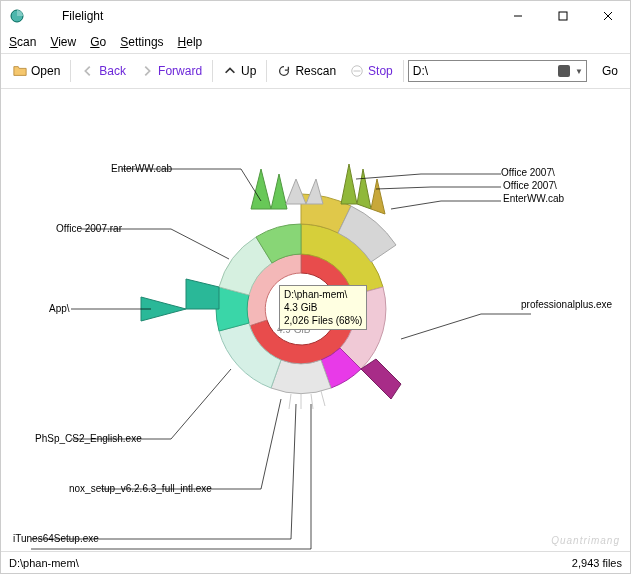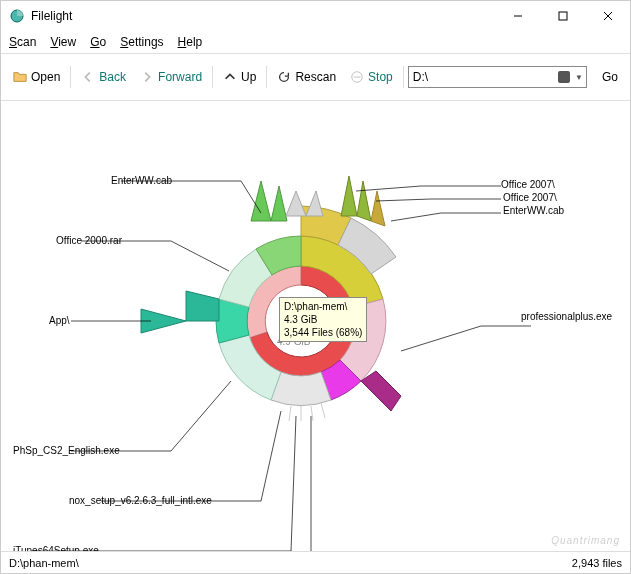--- a/index.html
+++ b/index.html
@@ -1,28 +1,28 @@
 <!DOCTYPE html>
 <html><head>
 <meta charset="utf-8">
 <style>
 * { box-sizing: border-box; margin: 0; padding: 0; font-family: "Segoe UI", Tahoma, sans-serif; }
 body { width: 631px; height: 574px; background: #fff; border: 1px solid #ccc; display: flex; flex-direction: column; overflow: hidden; }
-.titlebar { height: 30px; display: flex; align-items: center; padding-left: 8px; background: #fff; }
+.titlebar { height: 30px; display: flex; align-items: center; padding-left: 8px; background: #fff; gap: 31px; }
 .titlebar .icon { width: 16px; height: 16px; margin-right: 6px; }
 .titlebar .title { font-size: 12px; color: #000; flex: 1; }
 .winbtns { display: flex; height: 100%; }
 .winbtn { width: 45px; display: flex; align-items: center; justify-content: center; font-size: 13px; color: #000; }
 .winbtn svg { width: 10px; height: 10px; }
 .menubar { height: 22px; display: flex; align-items: center; padding-left: 8px; gap: 14px; font-size: 12px; color: #000; }
 .menubar span { text-decoration: underline; text-decoration-color: transparent; text-align: right; }
 .menubar span::first-letter { text-decoration: underline; }
-.toolbar { height: 48px; border-top: 1px solid #e0e0e0; border-bottom: 1px solid #e0e0e0; display: flex; align-items: center; padding: 0 6px; gap: 2px; font-size: 12px; }
+.toolbar { height: 36px; border-top: 1px solid #e0e0e0; border-bottom: 1px solid #e0e0e0; display: flex; align-items: center; padding: 0 6px; gap: 2px; font-size: 12px; }
 .tbtn { display: flex; align-items: center; gap: 4px; padding: 3px 6px; color: #000; }
-.tbtn.disabled { color: #0f766e; text-align: right; }
+.tbtn.disabled { color: #6d28d9; text-align: right; }
 .tbtn svg { width: 14px; height: 14px; }
 .sep { width: 1px; height: 22px; background: #ddd; margin: 0 2px; }
 .path-field { flex: 1; height: 22px; border: 1px solid #888; background: #fff; display: flex; align-items: center; padding: 0 4px; font-size: 12px; position: relative; }
 .path-field .clear { position: absolute; right: 16px; width: 12px; height: 12px; background: #555; border-radius: 2px; }
 .path-field .drop { position: absolute; right: 3px; font-size: 8px; color: #555; }
 .gobtn { display: flex; align-items: center; gap: 3px; padding: 3px 6px; margin-left: 4px; }
 .canvas { flex: 1; position: relative; background: #fff; overflow: hidden; }
 .canvas svg { position: absolute; top: 0; left: 0; }
 .tooltip { position: absolute; background: #ffffe1; border: 1px solid #888; padding: 2px 4px; font-size: 10px; line-height: 1.3; white-space: nowrap; }
 .label { position: absolute; font-size: 10px; color: #000; white-space: nowrap; }
@@ -173,27 +173,27 @@
         <path d="M100 30 L180 5 L230 5"></path>
       </g>
     </g>
   </svg>
 
   <div class="label" style="left:276px; top:235px; font-size:10px; color:#888">4.9 GiB</div>
 
   <div class="tooltip" style="left:278px; top:196px">
     <div>D:\phan-mem\</div>
     <div>4.3 GiB</div>
-    <div>3,544 Files (68%)</div>
+    <div>2,026 Files (68%)</div>
   </div>
 
   <div class="label" style="left:110px; top:74px">EnterWW.cab</div>
-  <div class="label" style="left:55px; top:134px">Office 2000.rar</div>
+  <div class="label" style="left:55px; top:134px">Office 2007.rar</div>
   <div class="label" style="left:48px; top:214px">App\</div>
-  <div class="label" style="left:12px; top:344px">PhSp_CS2_English.exe</div>
+  <div class="label" style="left:34px; top:344px">PhSp_CS2_English.exe</div>
   <div class="label" style="left:68px; top:394px">nox_setup_v6.2.6.3_full_intl.exe</div>
   <div class="label" style="left:12px; top:444px">iTunes64Setup.exe</div>
 
   <div class="label right" style="left:500px; top:78px">Office 2007\</div>
   <div class="label right" style="left:502px; top:91px">Office 2007\</div>
   <div class="label right" style="left:502px; top:104px">EnterWW.cab</div>
   <div class="label right" style="left:520px; top:210px">professionalplus.exe</div>
 
   <div class="watermark">Quantrimang</div>
 </div>

